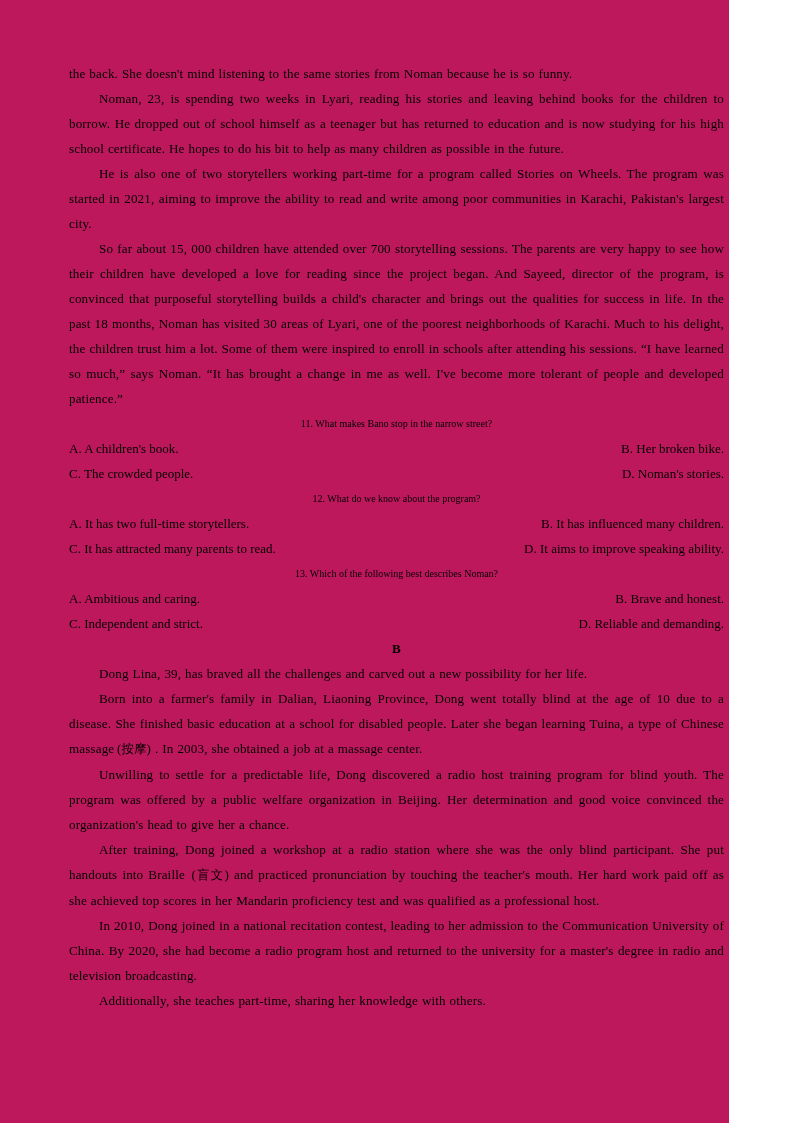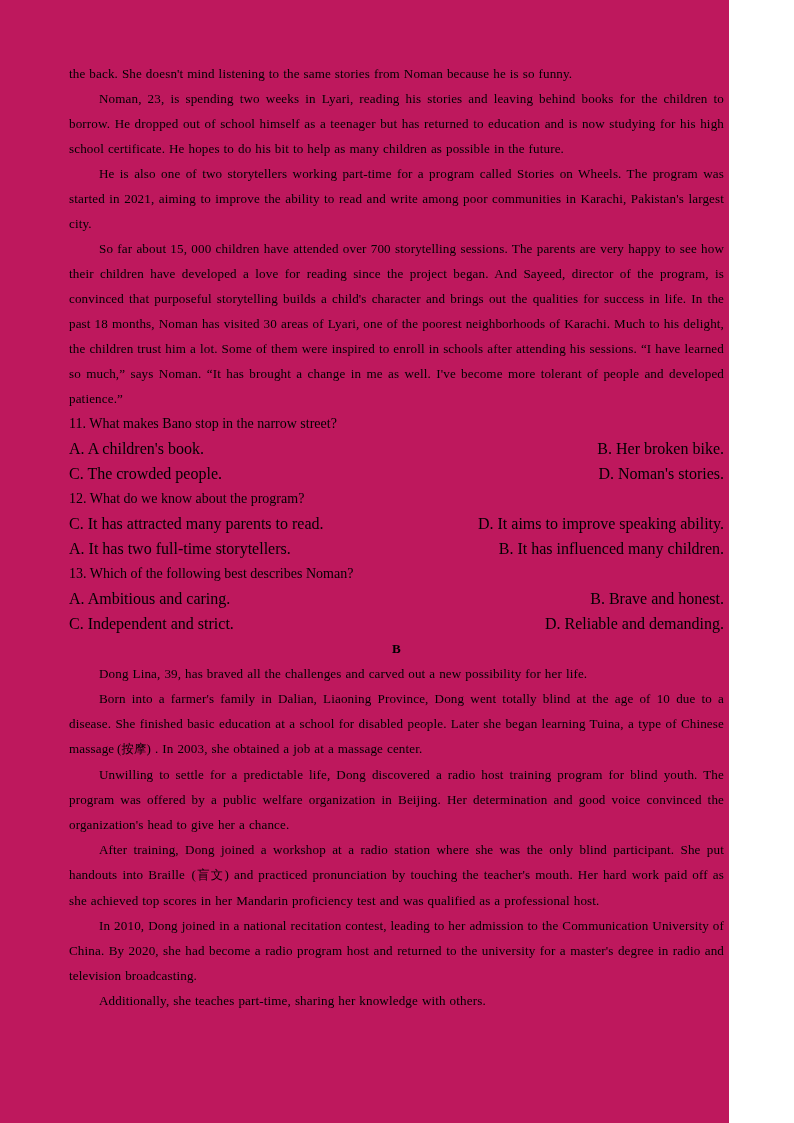--- a/index.html
+++ b/index.html
@@ -45,30 +45,30 @@
   .section-letter {
     font-size: 13.1px;
     line-height: 25px;
     font-weight: bold;
     text-align: center;
     margin: 0;
     letter-spacing: 0.02em;
   }
   
   .question {
-    font-size: 14px;
+    font-size: 10px;
     line-height: 25px;
     margin: 0;
     text-indent: 0;
-    text-align: left;
+    text-align: center;
   }
   
   .option-row {
     display: flex;
-    font-size: 16px;
+    font-size: 13px;
     line-height: 25px;
     margin: 0;
   }
   .option-cell {
     box-sizing: border-box;
     white-space: nowrap;
   }
   .option-cell.col-left {
     width: 341px;
     flex: 0 0 341px;
@@ -98,26 +98,26 @@
       <span class="option-cell col-left">A. A children's book.</span>
       <span class="option-cell col-right">B. Her broken bike.</span>
     </div>
     <div class="option-row">
       <span class="option-cell col-left">C. The crowded people.</span>
       <span class="option-cell col-right">D. Noman's stories.</span>
     </div>
 
     <p class="question">12. What do we know about the program?</p>
     <div class="option-row">
+      <span class="option-cell col-left">A. It has two full-time storytellers.</span>
+      <span class="option-cell col-right">B. It has influenced many children.</span>
+    </div>
+    <div class="option-row">
       <span class="option-cell col-left">C. It has attracted many parents to read.</span>
       <span class="option-cell col-right">D. It aims to improve speaking ability.</span>
-    </div>
-    <div class="option-row">
-      <span class="option-cell col-left">A. It has two full-time storytellers.</span>
-      <span class="option-cell col-right">B. It has influenced many children.</span>
     </div>
 
     <p class="question">13. Which of the following best describes Noman?</p>
     <div class="option-row">
       <span class="option-cell col-left">A. Ambitious and caring.</span>
       <span class="option-cell col-right">B. Brave and honest.</span>
     </div>
     <div class="option-row">
       <span class="option-cell col-left">C. Independent and strict.</span>
       <span class="option-cell col-right">D. Reliable and demanding.</span>

